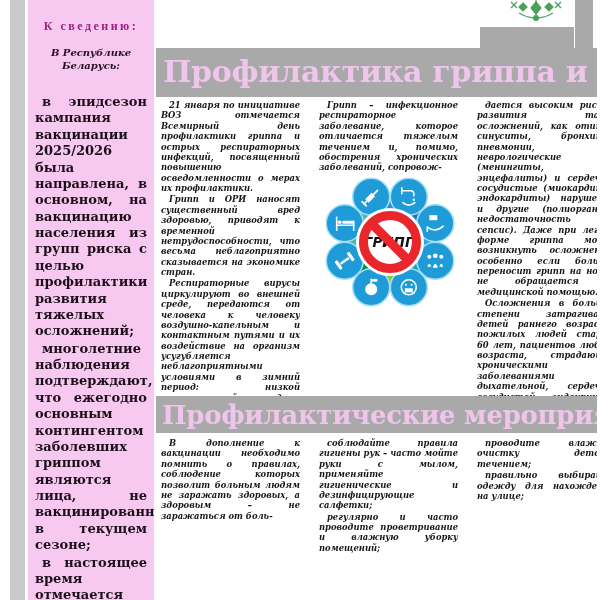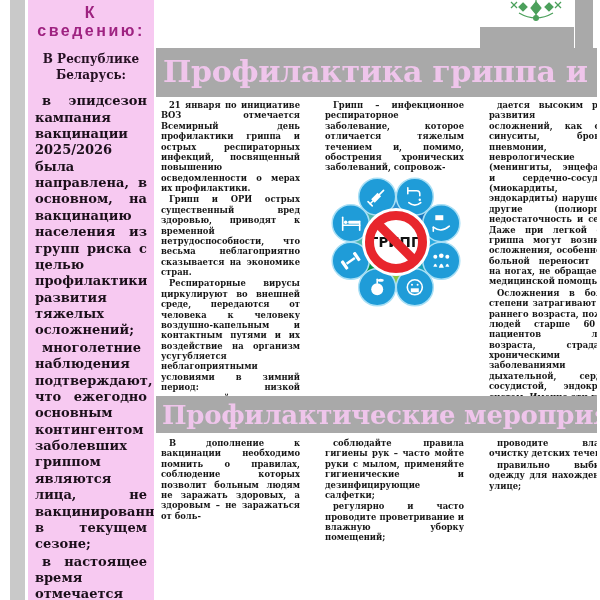--- a/index.html
+++ b/index.html
@@ -3,41 +3,41 @@
 <meta charset="utf-8">
 <style>
   html,body{margin:0;padding:0;}
   .page{position:relative;width:600px;height:600px;background:#ffffff;overflow:hidden;
         font-family:"Liberation Serif",serif;}
   
   .fold-strip{position:absolute;left:10px;top:0;width:15px;height:600px;background:#c9c9c9;}
   
   .sidebar{position:absolute;left:28px;top:0;width:126px;height:600px;background:#f7c9f1;
            box-sizing:border-box;padding:3px 7px;overflow:hidden;}
-  .kicker{font-weight:bold;font-size:16px;letter-spacing:2.5px;color:#9e2280;text-align:center;
-          font-family:Liberation Sans, sans-serif;margin-top:1px;}
-  .sb-title{font-weight:bold;font-size:12px;text-align:center;color:#241022;
-            margin:12px 0 10px;line-height:1.3;font-family:"DejaVu Serif",serif;}
+  .kicker{font-weight:bold;font-size:12px;letter-spacing:2.5px;color:#9e2280;text-align:center;
+          font-family:Liberation Serif, serif;margin-top:16px;}
+  .sb-title{font-weight:bold;font-style:italic;font-size:10px;text-align:center;color:#241022;
+            margin:12px 0 22px;line-height:1.3;font-family:"DejaVu Serif",serif;}
   .sb-p{font-size:13px;font-weight:bold;line-height:1.26;text-align:justify;text-indent:7px;
         color:#1b0f1a;margin:0 0 1px;font-family:"DejaVu Serif",serif;}
   
   .main{position:absolute;left:156px;top:0;width:441px;height:600px;}
   .ornament-box{position:absolute;left:347px;top:0;width:66px;height:25px;background:#ffffff;
                 overflow:hidden;display:flex;justify-content:center;}
   .gray-strip-tr{position:absolute;left:419px;top:0;width:18px;height:48px;background:#a9a9a9;}
   .gray-block-tr{position:absolute;left:324px;top:27px;width:94px;height:21px;background:#a9a9a9;}
   .banner{position:absolute;left:0;width:441px;background:#a9a9a9;overflow:hidden;}
   .banner span{display:block;white-space:nowrap;font-weight:bold;color:#efc5eb;
                font-family:"DejaVu Serif",serif;}
   .banner1{top:48px;height:49px;}
   .banner1 span{font-size:30px;padding:6px 0 0 7px;letter-spacing:-0.3px;}
   .banner2{top:396px;height:37px;}
   .banner2 span{font-size:26px;padding:4px 0 0 6px;letter-spacing:-0.3px;}
-  .cols{position:absolute;left:0;width:441px;display:flex;gap:25px;padding:0 5px;box-sizing:border-box;
-        overflow:hidden;}
+  .cols{position:absolute;left:0;width:441px;display:flex;gap:19px;padding:0 5px;box-sizing:border-box;
+        overflow:hidden;font-style:italic;}
   .section1{top:100px;height:296px;}
   .section2{top:438px;height:162px;}
   .col{width:139px;flex:0 0 139px;overflow:hidden;}
   .para{font-size:8.4px;font-weight:bold;line-height:1.235;text-align:justify;text-indent:8px;
         color:#161616;margin:0 0 1px;font-family:"DejaVu Serif",serif;}
   .wheel{margin:4px -14px 0 -4px;width:152px;}
   .wheel svg{display:block;}
 </style>
 </head>
 <body>
@@ -76,21 +76,21 @@
     <div class="gray-strip-tr"></div>
     <div class="gray-block-tr"></div>
 
     <div class="banner banner1">
       <span>Профилактика гриппа и ОРИ</span>
     </div>
 
     <section class="cols section1">
       <div class="col">
           <p class="para">21 января по инициативе ВОЗ отмечается Всемирный день профилактики гриппа и острых респираторных инфекций, посвященный повышению осведомленности о мерах их профилактики.</p>
-          <p class="para">Грипп и ОРИ острых существенный вред здоровью, приводят к временной нетрудоспособности, что весьма неблагоприятно сказывается на экономике стран.</p>
+          <p class="para">Грипп и ОРИ наносят существенный вред здоровью, приводят к временной нетрудоспособности, что весьма неблагоприятно сказывается на экономике стран.</p>
           <p class="para">Респираторные вирусы циркулируют во внешней среде, передаются от человека к человеку воздушно-капельным и контактным путями и их воздействие на организм усугубляется неблагоприятными условиями в зимний период: низкой температурой воздуха, перепадами температуры и влажности на улице и в помещении, дефицитом солнечного света из-за короткого светового дня.</p>
         </div>
       <div class="col">
         <div>
             <p class="para">Грипп – инфекционное респираторное заболевание, которое отличается тяжелым течением и, помимо, обострения хронических заболеваний, сопровож-</p>
           </div>
         <figure class="wheel" style="margin-block:0;">
           <svg width="152" height="138" viewBox="0 0 148 138">
 
             <g>

